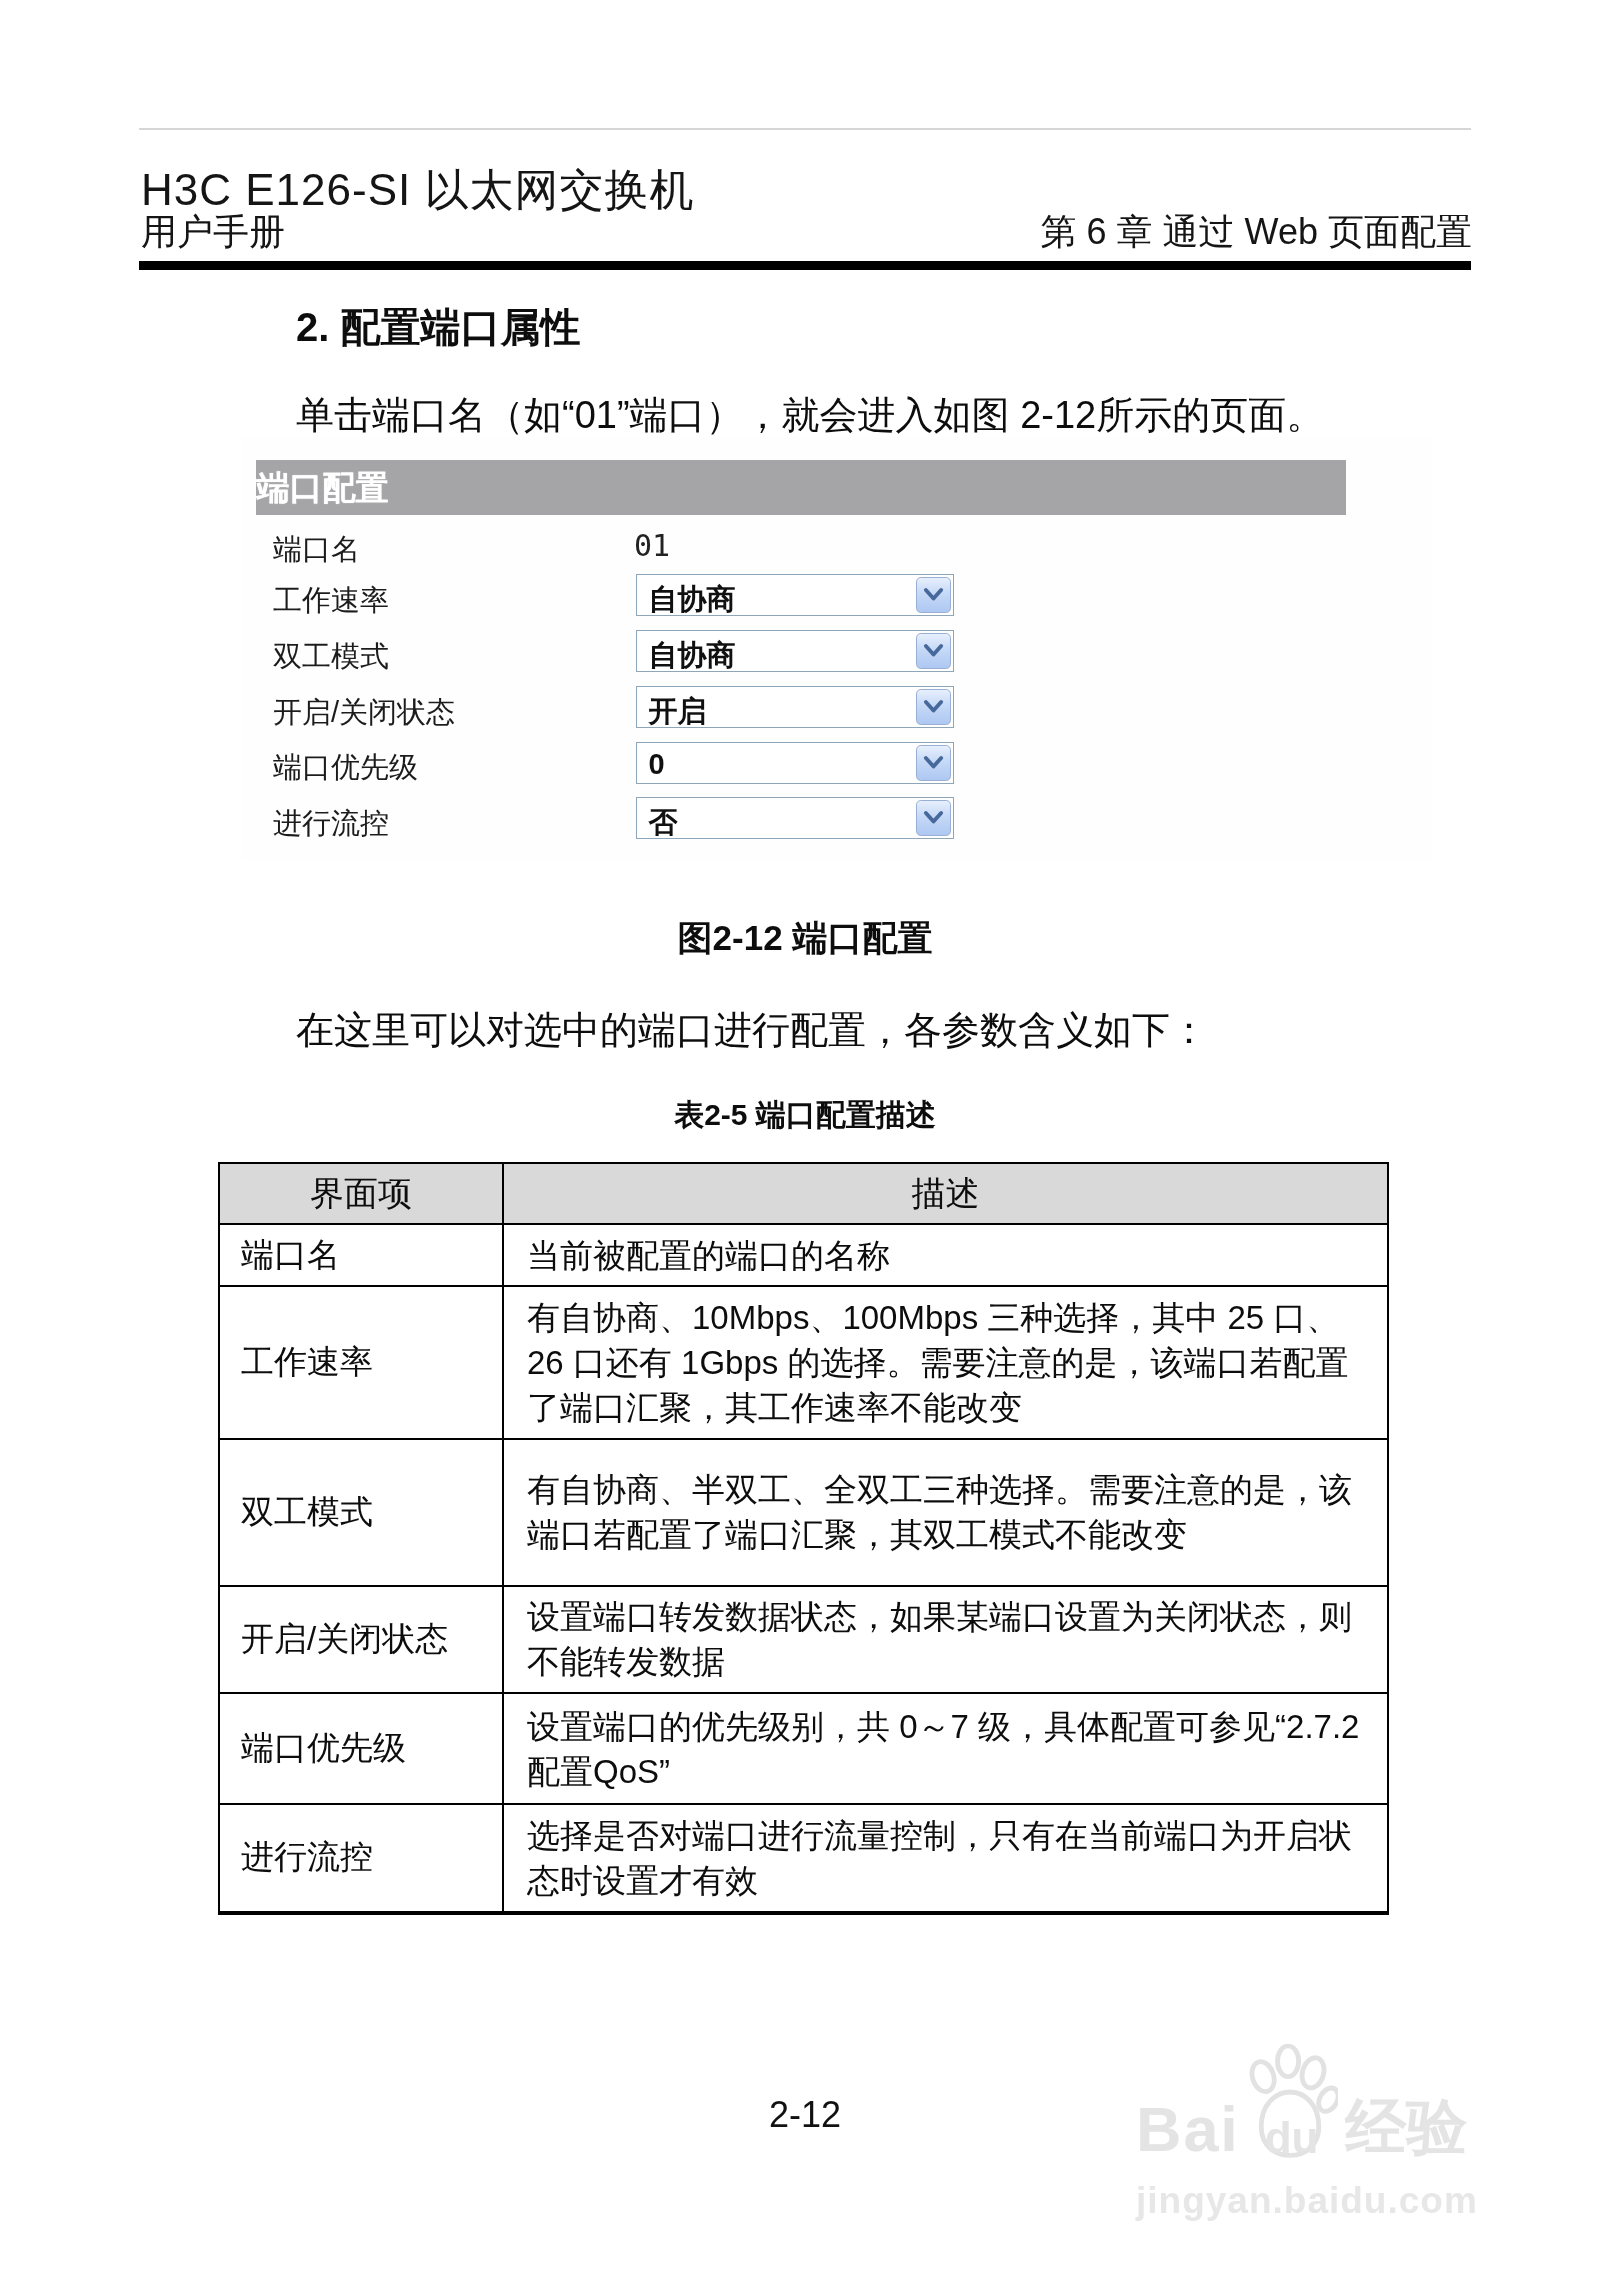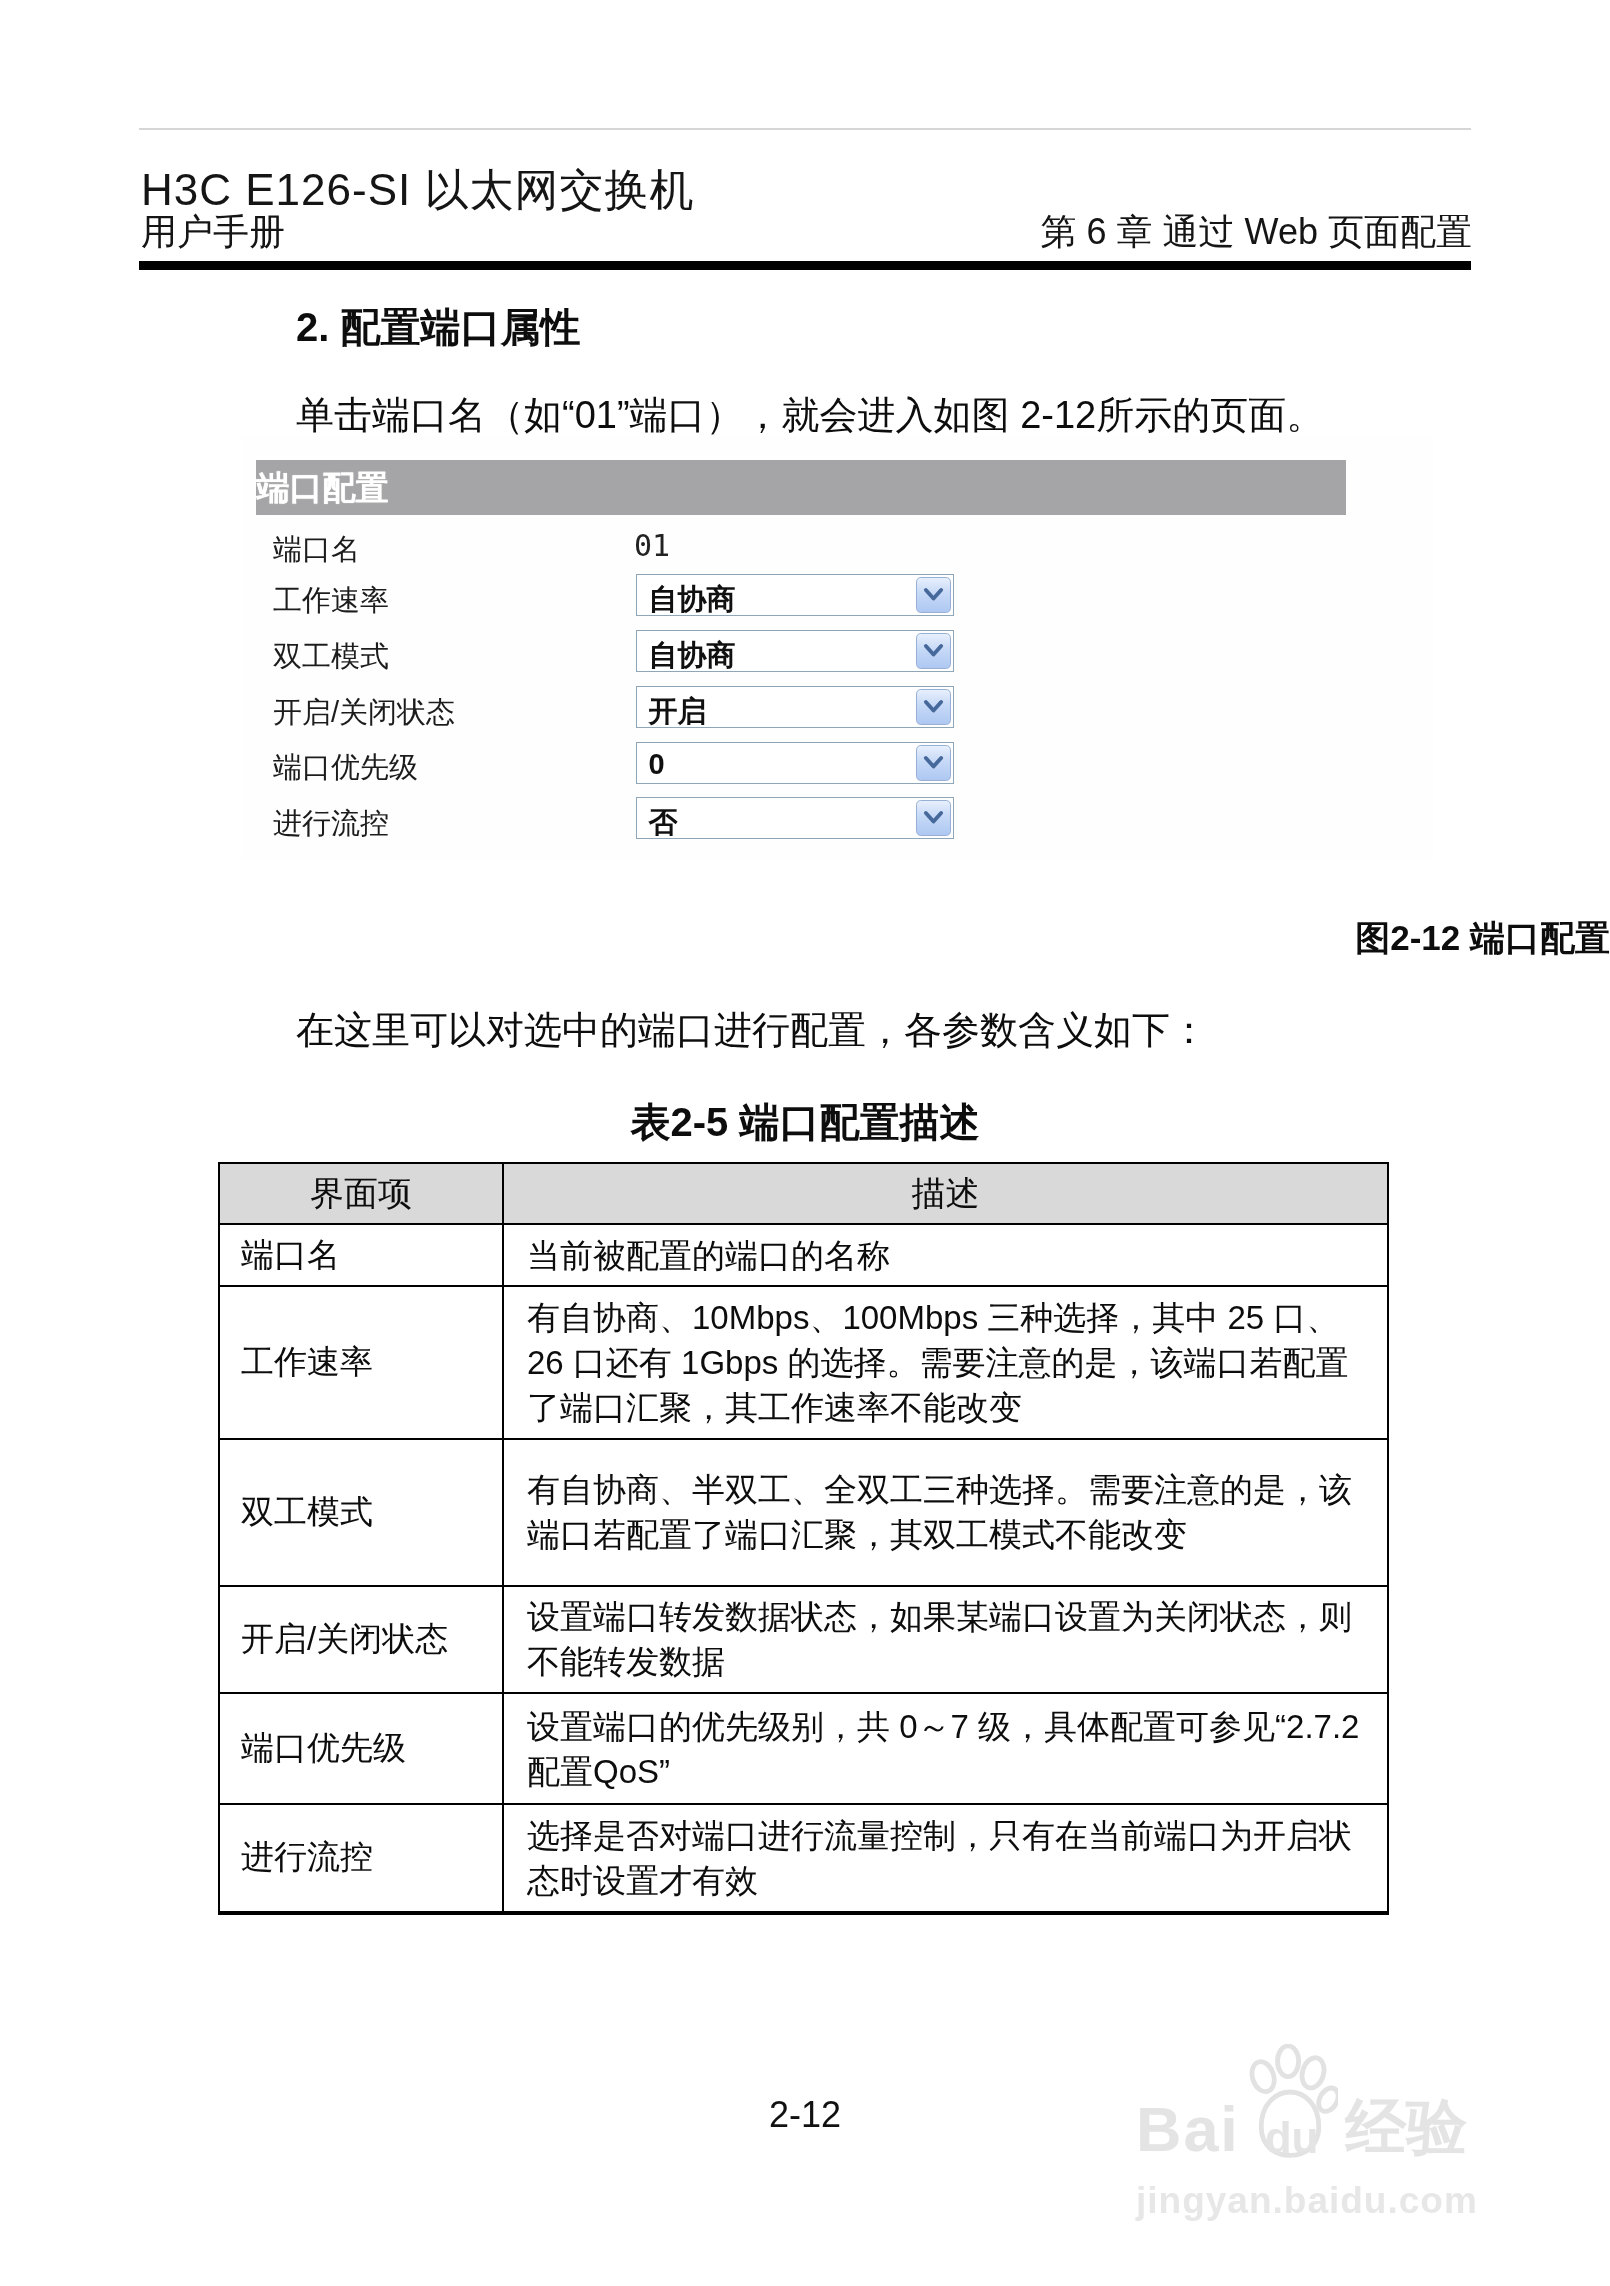--- a/index.html
+++ b/index.html
@@ -27,24 +27,24 @@
   .fvalue-text{position:absolute;left:392px;font-size:30px;font-family:"DejaVu Sans Mono",monospace;color:#222;}
   .dd{position:absolute;left:394px;width:318px;height:42px;background:#ffffff;
       border:1.9px solid #8fa5b8;box-shadow:inset 0 0 0 1px #ffffff;box-sizing:border-box;}
   .dd-text{position:absolute;left:11.5px;top:4.8px;font-size:29px;color:#101010;font-weight:bold;}
   .dd-btn{position:absolute;right:1.9px;top:1.9px;bottom:1.9px;width:35px;border-radius:4.8px;
       background:linear-gradient(180deg,#e7effc 0%,#c6d9f7 45%,#aec8f2 100%);
       border:1px solid #98b0d6;box-sizing:border-box;display:flex;align-items:center;justify-content:center;}
   .dd-btn svg{display:block;}
 
   
-  .fig-caption{position:absolute;left:0;top:915px;width:1610px;text-align:right;
+  .fig-caption{position:absolute;left:0;top:915px;width:1610px;text-align:center;
       font-size:35px;font-weight:bold;color:#0d0d0d;}
   .tbl-caption{position:absolute;left:0;top:1095px;width:1610px;text-align:center;
-      font-size:40px;font-weight:bold;color:#0d0d0d;}
+      font-size:30px;font-weight:bold;color:#0d0d0d;}
 
   
   .desc-table{position:absolute;left:218px;top:1162px;width:1171px;border-collapse:collapse;table-layout:fixed;
       font-size:33px;color:#0d0d0d;}
   .desc-table col.c1{width:284px;}
   .desc-table th,.desc-table td{border:2.9px solid #000;vertical-align:middle;box-sizing:border-box;}
   .desc-table thead th{background:#d9d9d9;font-weight:normal;text-align:center;height:61px;font-size:34px;}
   .desc-table td.item{padding-left:21px;}
   .desc-table td.desc{padding:7.7px 17.3px 7.7px 23px;line-height:45px;}
   .desc-table tr.r1{height:61px;}

